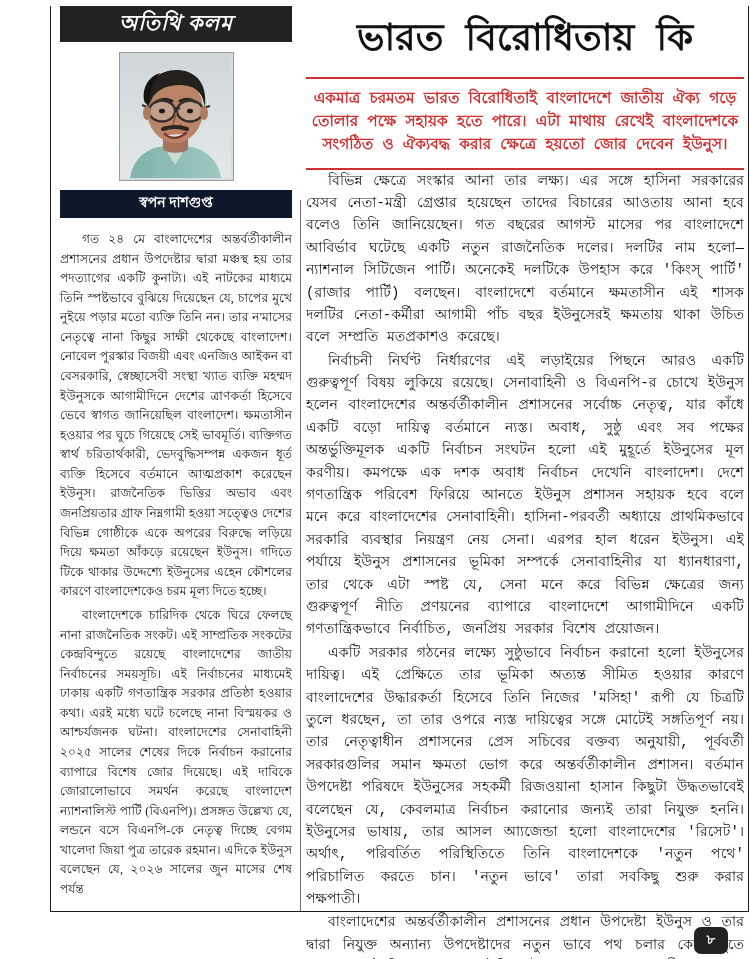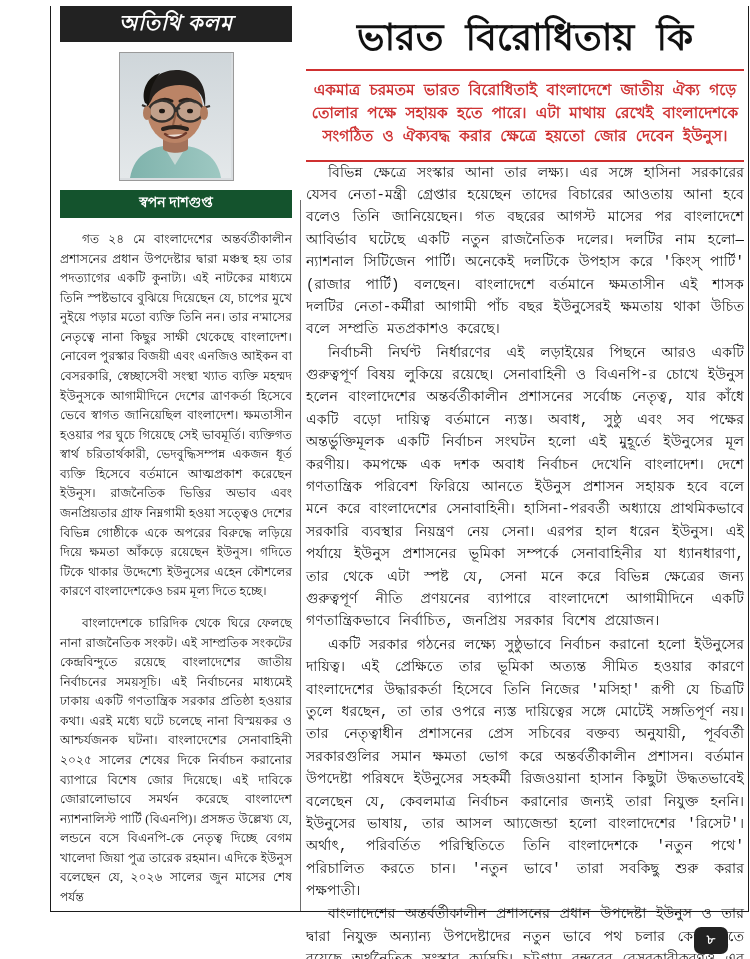--- a/index.html
+++ b/index.html
@@ -77,39 +77,39 @@
     height: 127px;
     border: 1px solid #9a9a9a;
     background: #d9dde0;
     position: relative;
     overflow: hidden;
   }
   .portrait-wrap svg { display: block; }
 
   .byline-bar {
     margin-top: 9px;
-    background: #14532d;
+    background: #0f172a;
     color: #ffffff;
     text-align: center;
     padding: 5px 0 6px 0;
     font-size: 14px;
     font-weight: bold;
     line-height: 1.2;
   }
 
   .left-body {
     margin-top: 12px;
     font-size: 12.1px;
     line-height: 1.62;
     text-align: justify;
     color: #141414;
     letter-spacing: 0.1px;
   }
   .left-body p {
-    margin: 12px 0 2px 0;
+    margin: 4px 0 2px 0;
     text-indent: 22px;
   }
 
   
   .right-col {
     position: absolute;
     left: 306px;
     top: 12px;
     width: 438px;
     font-family: Liberation Mono, monospace;
@@ -120,21 +120,21 @@
     font-weight: bold;
     line-height: 1.32;
     text-align: center;
     color: #111111;
     letter-spacing: 0px;
     margin: 4px 0 0 0;
   }
   .headline .l2 { display: block; }
 
   .standfirst {
-    margin-top: 4px;
+    margin-top: 12px;
     border-top: 2px solid #cf3030;
     border-bottom: 2px solid #cf3030;
     padding: 9px 4px 10px 4px;
     color: #cf3434;
     font-size: 15.3px;
     font-weight: bold;
     line-height: 1.52;
     text-align: center;
   }
 

